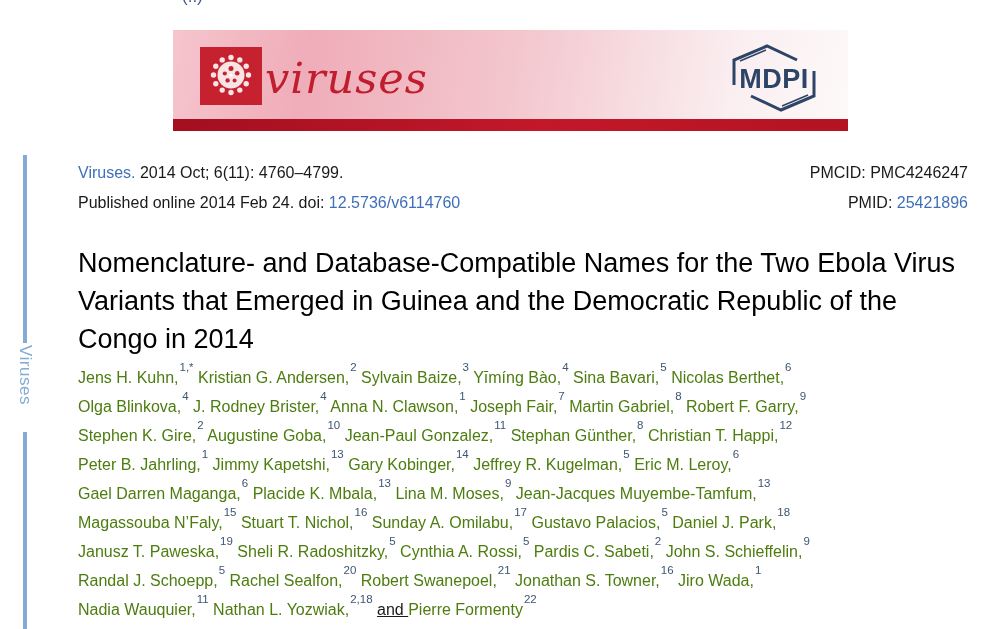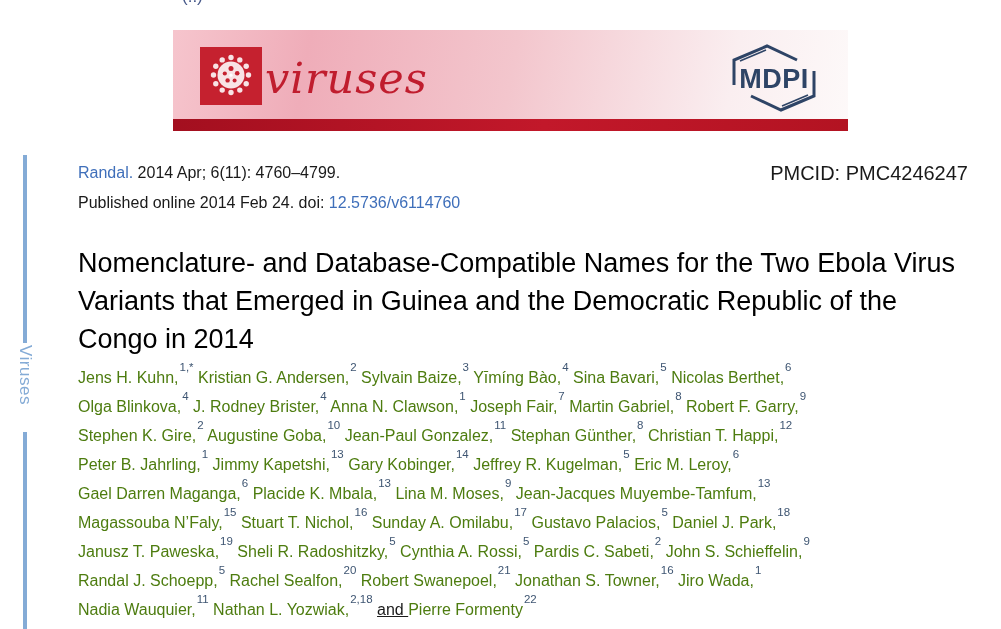--- a/index.html
+++ b/index.html
@@ -29,21 +29,21 @@
   .rail-line{position:absolute;left:23px;width:4px;background:#84abd6;}
   .rail-top{top:155px;height:188px;}
   .rail-bottom{top:432px;height:197px;}
   .rail-label{
     position:absolute;left:15px;top:345px;height:88px;
     writing-mode:vertical-rl;font-size:17px;letter-spacing:.5px;color:#84abd6;
   }
 
   
   .cite-left{position:absolute;left:78px;top:158px;font-size:16px;line-height:30px;}
-  .cite-right{position:absolute;right:33px;top:158px;font-size:20px;line-height:30px;text-align:right;margin-left:46px;}
+  .cite-right{position:absolute;right:33px;top:158px;font-size:16px;line-height:30px;text-align:right;margin-left:46px;}
   .lnk{color:#3f6fba;cursor:pointer;text-decoration:none;}
 
   
   .title{position:absolute;left:78px;top:244px;width:925px;font-size:27px;line-height:38px;color:#000;font-weight:400;}
   .title span{display:block;}
 
   
   .authors{position:absolute;left:78px;top:363px;width:912px;font-size:16px;line-height:29px;color:#3e5572;}
   .authors .author{color:#4d7c0f;}
   .authors .conj{color:#1a1a1a;text-decoration:underline;}
@@ -96,25 +96,26 @@
       <text x="47" y="44" text-anchor="middle" font-family="Liberation Sans, sans-serif" font-size="27" font-weight="bold" fill="#2e4466" letter-spacing="0.5">MDPI</text>
     </svg>
     <div class="banner-stripe"></div>
   </div>
 
   <div class="rail-line rail-top"></div>
   <div class="rail-label">Viruses</div>
   <div class="rail-line rail-bottom"></div>
 
   <div class="cite-left">
-    <div><span class="lnk">Randal.</span><span> 2014 Apr; 6(11): 4760–4799.</span></div>
+    <div><span class="lnk">Viruses.</span><span> 2014 Oct; 6(11): 4760–4799.</span></div>
     <div><span>Published online 2014 Feb 24. doi: </span><span class="lnk">12.5736/v6114760</span></div>
   </div>
   <div class="cite-right">
     <div><span>PMCID: </span><span>PMC4246247</span></div>
+    <div><span>PMID: </span><span class="lnk">25421896</span></div>
   </div>
 
   <h1 class="title" style="margin:0;">
     <span>Nomenclature- and Database-Compatible Names for the Two Ebola Virus</span>
     <span>Variants that Emerged in Guinea and the Democratic Republic of the</span>
     <span>Congo in 2014</span>
   </h1>
 
   <div class="authors"><span class="author">Jens H. Kuhn,</span><sup class="aff">1,*</sup> <span class="author">Kristian G. Andersen,</span><sup class="aff">2</sup> <span class="author">Sylvain Baize,</span><sup class="aff">3</sup> <span class="author">Yīmíng Bào,</span><sup class="aff">4</sup> <span class="author">Sina Bavari,</span><sup class="aff">5</sup> <span class="author">Nicolas Berthet,</span><sup class="aff">6</sup> <br><span class="author">Olga Blinkova,</span><sup class="aff">4</sup> <span class="author">J. Rodney Brister,</span><sup class="aff">4</sup> <span class="author">Anna N. Clawson,</span><sup class="aff">1</sup> <span class="author">Joseph Fair,</span><sup class="aff">7</sup> <span class="author">Martin Gabriel,</span><sup class="aff">8</sup> <span class="author">Robert F. Garry,</span><sup class="aff">9</sup> <br><span class="author">Stephen K. Gire,</span><sup class="aff">2</sup> <span class="author">Augustine Goba,</span><sup class="aff">10</sup> <span class="author">Jean-Paul Gonzalez,</span><sup class="aff">11</sup> <span class="author">Stephan Günther,</span><sup class="aff">8</sup> <span class="author">Christian T. Happi,</span><sup class="aff">12</sup> <br><span class="author">Peter B. Jahrling,</span><sup class="aff">1</sup> <span class="author">Jimmy Kapetshi,</span><sup class="aff">13</sup> <span class="author">Gary Kobinger,</span><sup class="aff">14</sup> <span class="author">Jeffrey R. Kugelman,</span><sup class="aff">5</sup> <span class="author">Eric M. Leroy,</span><sup class="aff">6</sup> <br><span class="author">Gael Darren Maganga,</span><sup class="aff">6</sup> <span class="author">Placide K. Mbala,</span><sup class="aff">13</sup> <span class="author">Lina M. Moses,</span><sup class="aff">9</sup> <span class="author">Jean-Jacques Muyembe-Tamfum,</span><sup class="aff">13</sup> <br><span class="author">Magassouba N’Faly,</span><sup class="aff">15</sup> <span class="author">Stuart T. Nichol,</span><sup class="aff">16</sup> <span class="author">Sunday A. Omilabu,</span><sup class="aff">17</sup> <span class="author">Gustavo Palacios,</span><sup class="aff">5</sup> <span class="author">Daniel J. Park,</span><sup class="aff">18</sup> <br><span class="author">Janusz T. Paweska,</span><sup class="aff">19</sup> <span class="author">Sheli R. Radoshitzky,</span><sup class="aff">5</sup> <span class="author">Cynthia A. Rossi,</span><sup class="aff">5</sup> <span class="author">Pardis C. Sabeti,</span><sup class="aff">2</sup> <span class="author">John S. Schieffelin,</span><sup class="aff">9</sup> <br><span class="author">Randal J. Schoepp,</span><sup class="aff">5</sup> <span class="author">Rachel Sealfon,</span><sup class="aff">20</sup> <span class="author">Robert Swanepoel,</span><sup class="aff">21</sup> <span class="author">Jonathan S. Towner,</span><sup class="aff">16</sup> <span class="author">Jiro Wada,</span><sup class="aff">1</sup> <br><span class="author">Nadia Wauquier,</span><sup class="aff">11</sup> <span class="author">Nathan L. Yozwiak,</span><sup class="aff">2,18</sup> <span class="conj">and </span><span class="author">Pierre Formenty</span><sup class="aff">22</sup></div>
 

